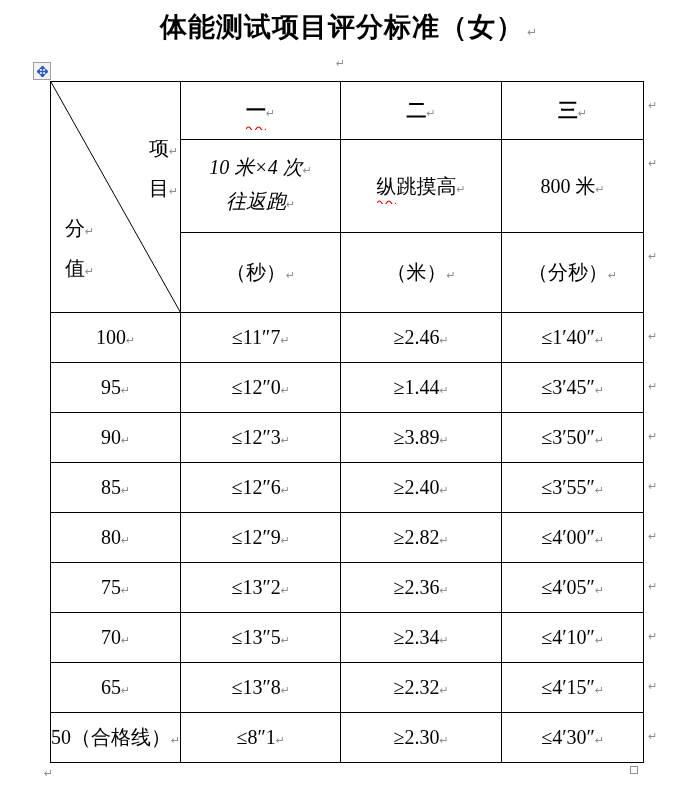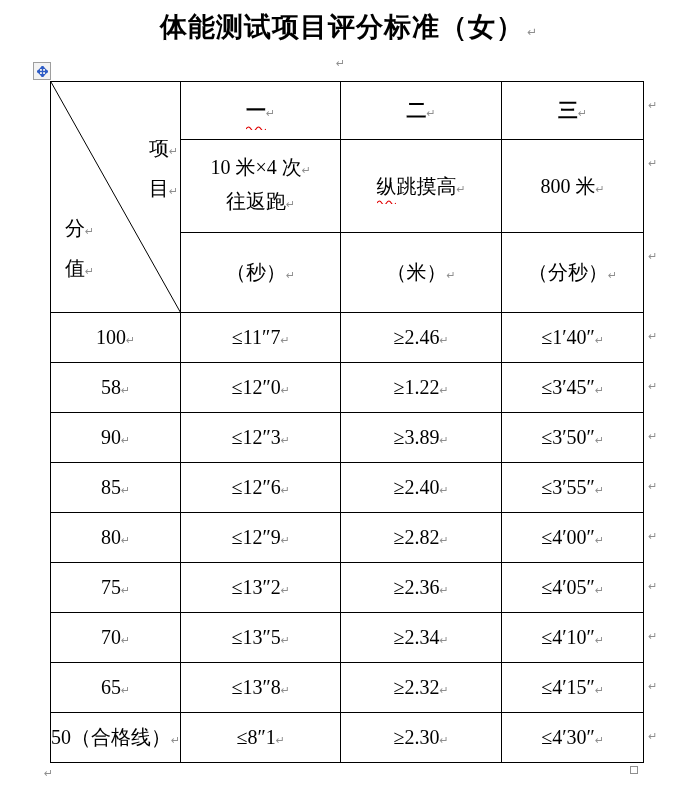--- a/index.html
+++ b/index.html
@@ -46,21 +46,21 @@
 
   td.diag-cell { position:relative; }
   .diag-svg { position:absolute; left:0; top:0; width:100%; height:100%; display:block; }
   .corner-project { position:absolute; top:48px; right:2px; text-align:right; line-height:37px; font-size:20px; }
   .corner-score   { position:absolute; top:128px; left:14px; text-align:left;  line-height:37px; font-size:20px; }
 
   .colnum { font-weight:bold; font-size:20px; }
   .rel { position:relative; display:inline-block; }
   .squiggle { position:absolute; left:0; bottom:-6px; width:100%; height:4px; }
   .squiggle-first { position:absolute; left:0; bottom:-4px; width:19px; height:4px; }
-  .item-cell { line-height:30px; }
+  .item-cell { line-height:30px;font-style:italic; }
   .tight { font-size:18px; white-space:nowrap; }
 </style>
 </head>
 <body>
 
 <div class="page">
 
   <div class="doc-title">
     <span>体能测试项目评分标准（女）</span><span class="pmark">↵</span>
   </div>
@@ -144,23 +144,23 @@
     </tr>
 
     <tr class="rd">
       <td><span>100</span><span class="pmark">↵</span></td>
       <td><span>≤11″7</span><span class="pmark">↵</span></td>
       <td><span>≥2.46</span><span class="pmark">↵</span></td>
       <td><span>≤1′40″</span><span class="pmark">↵</span></td>
       <td class="markcol"><span class="pmark">↵</span></td>
     </tr>
     <tr class="rd">
-      <td><span>58</span><span class="pmark">↵</span></td>
+      <td><span>95</span><span class="pmark">↵</span></td>
       <td><span>≤12″0</span><span class="pmark">↵</span></td>
-      <td><span>≥1.22</span><span class="pmark">↵</span></td>
+      <td><span>≥1.44</span><span class="pmark">↵</span></td>
       <td><span>≤3′45″</span><span class="pmark">↵</span></td>
       <td class="markcol"><span class="pmark">↵</span></td>
     </tr>
     <tr class="rd">
       <td><span>90</span><span class="pmark">↵</span></td>
       <td><span>≤12″3</span><span class="pmark">↵</span></td>
       <td><span>≥3.89</span><span class="pmark">↵</span></td>
       <td><span>≤3′50″</span><span class="pmark">↵</span></td>
       <td class="markcol"><span class="pmark">↵</span></td>
     </tr>

